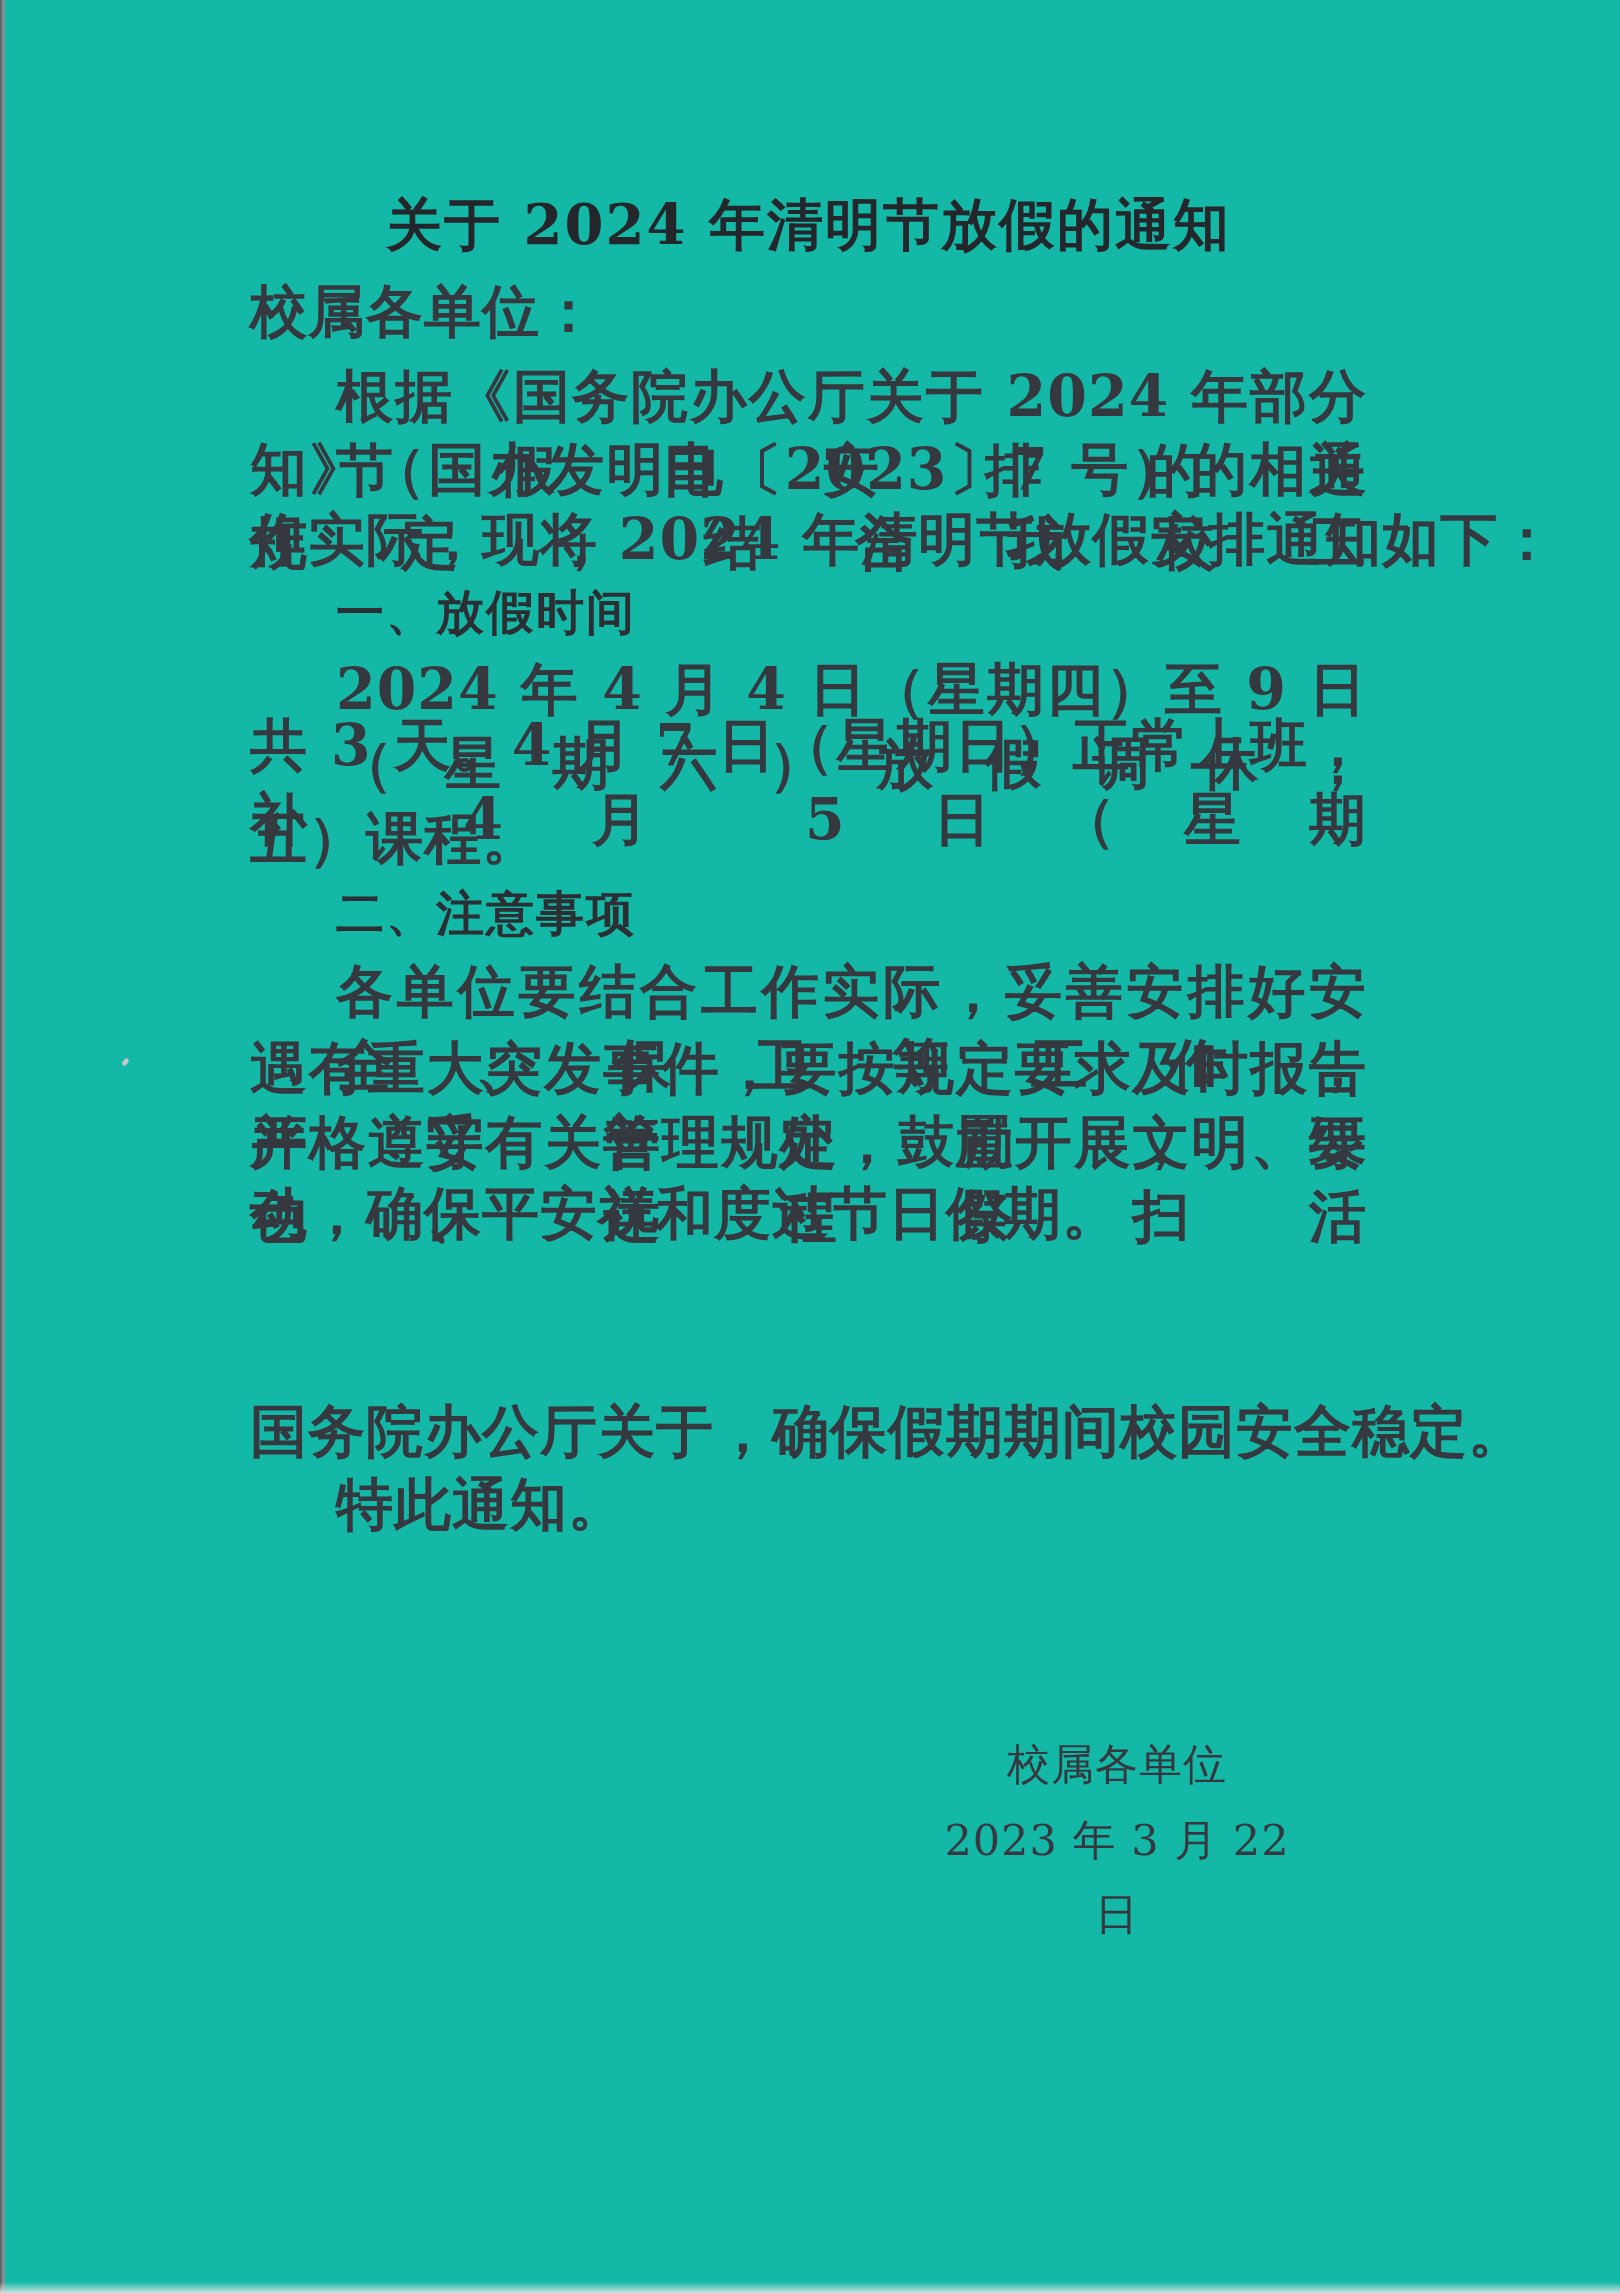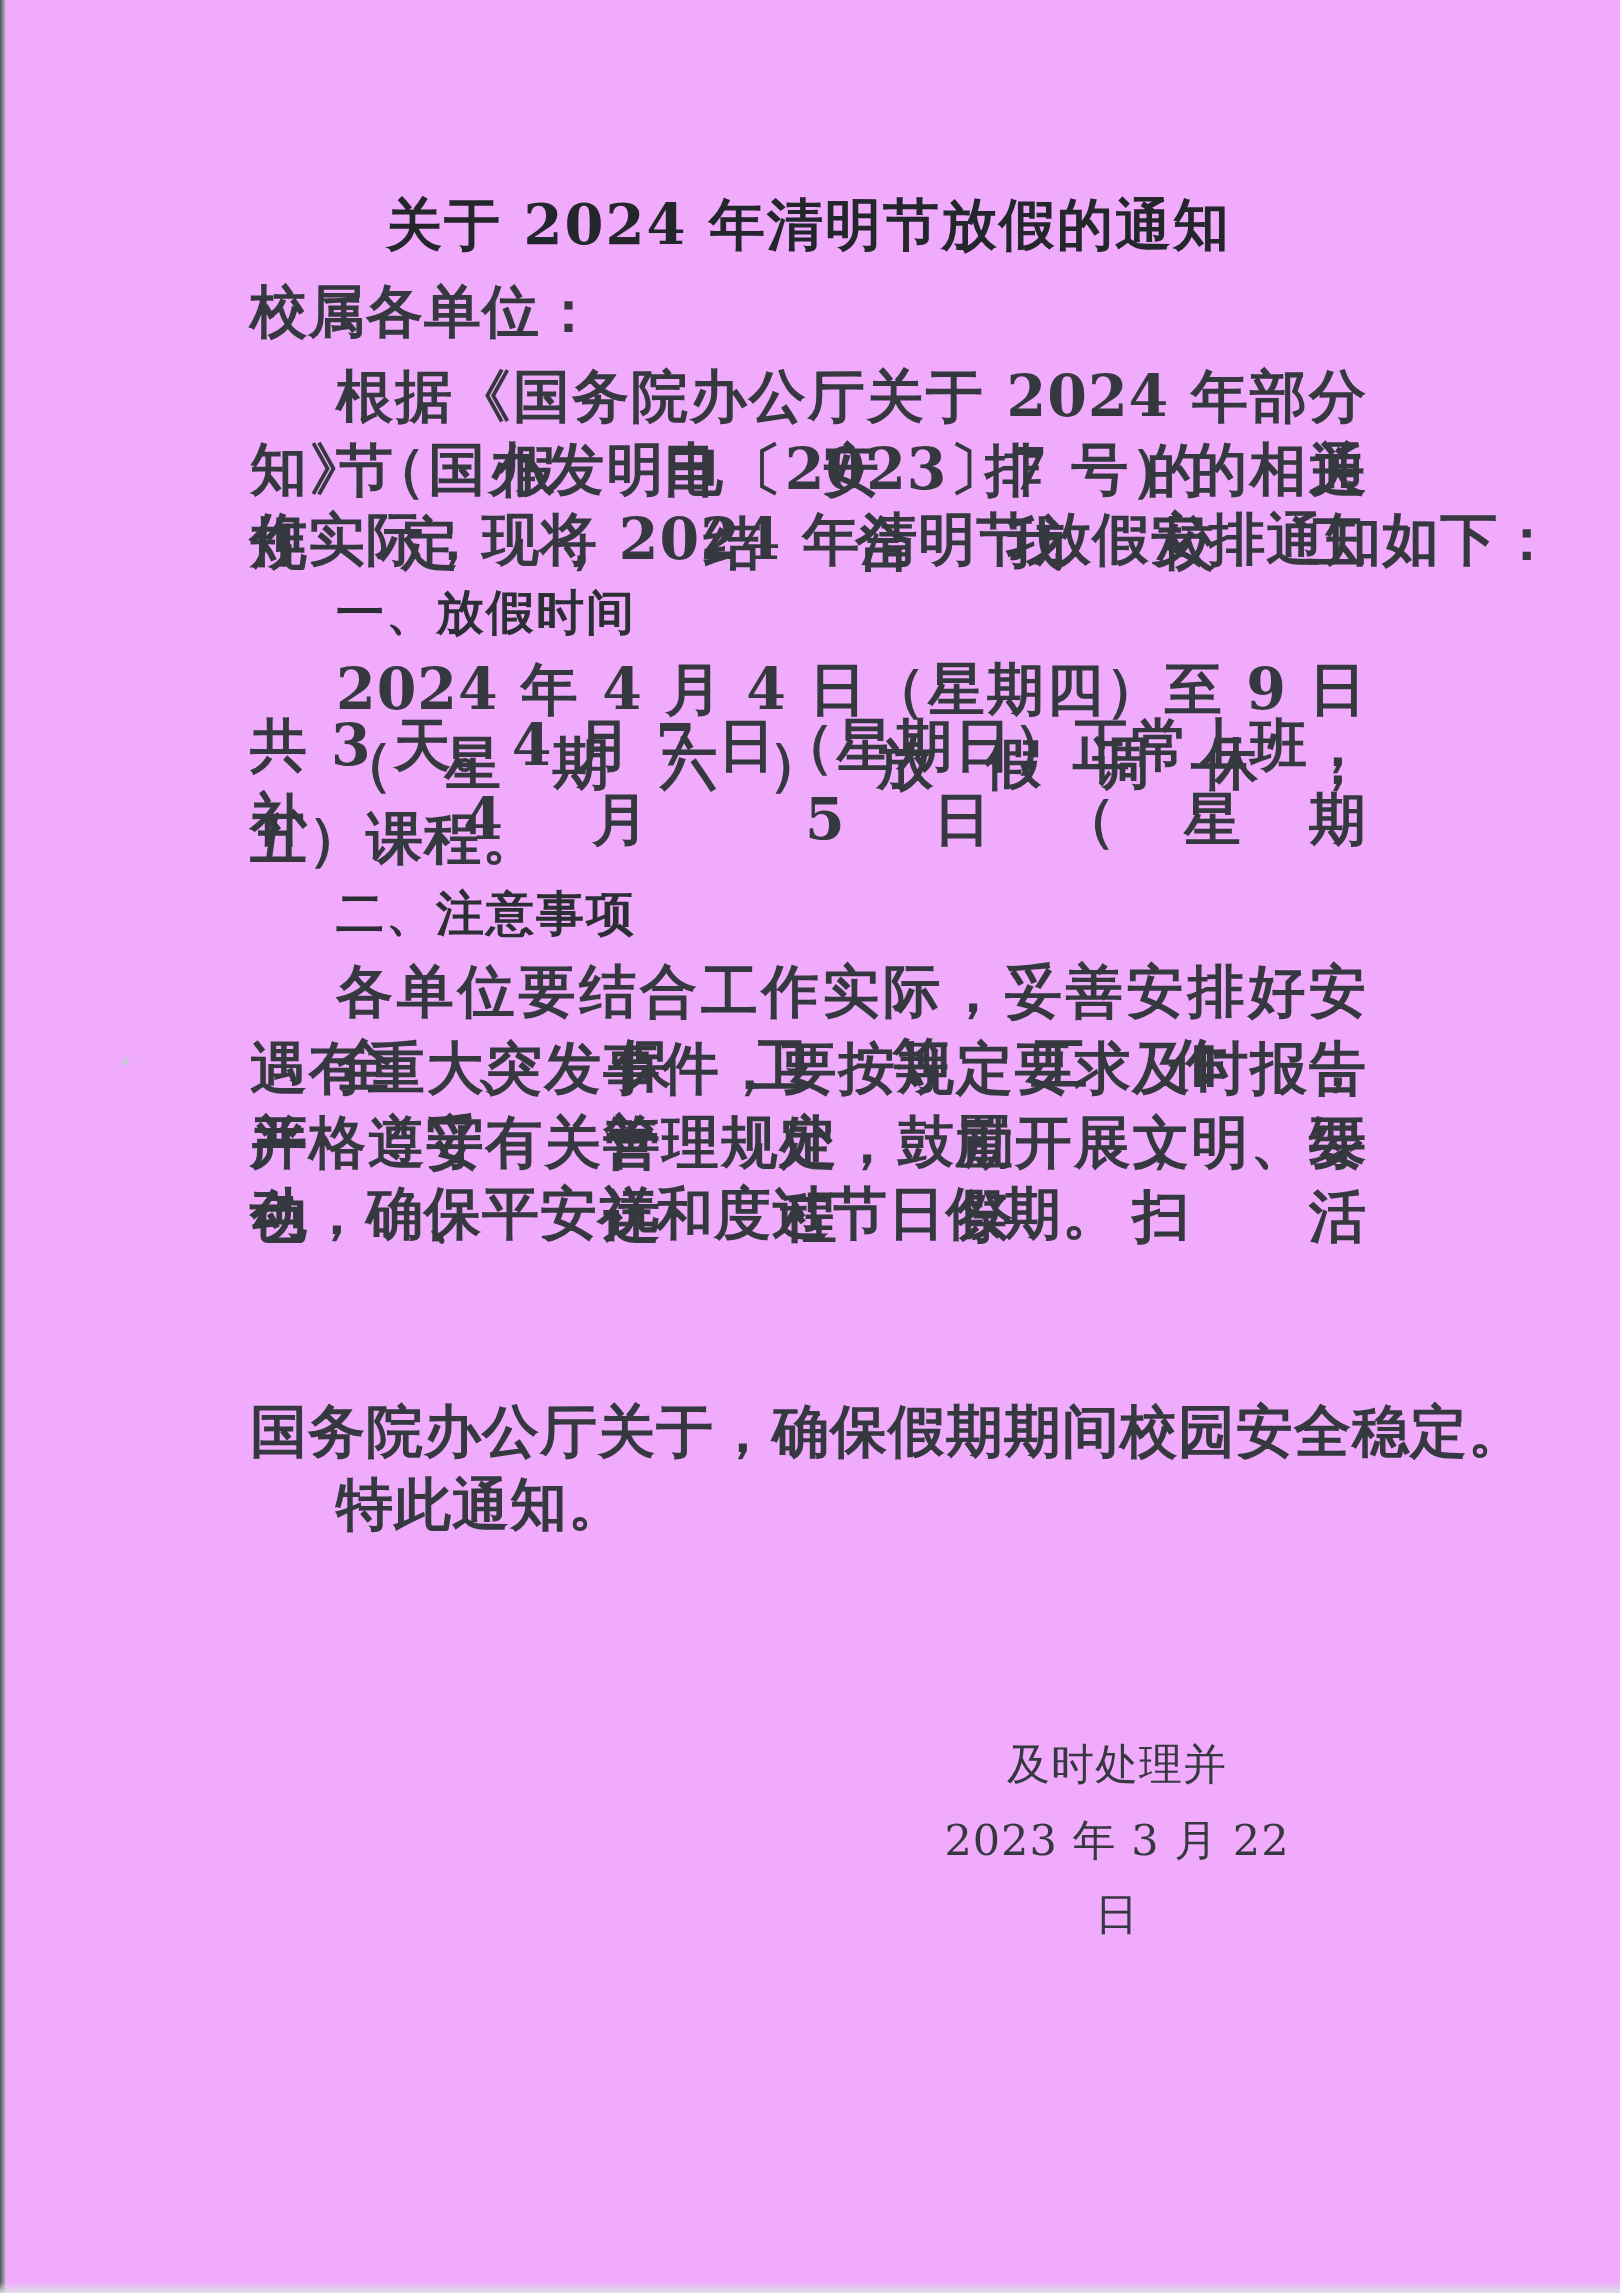--- a/index.html
+++ b/index.html
@@ -1,21 +1,21 @@
 <!DOCTYPE html>
 <html><head>
 <meta charset="utf-8">
 <style>
   html, body { margin: 0; padding: 0; background: #9aa0a6; }
   .page {
     position: relative;
     width: 1620px;
     height: 2294px;
     margin: 0 auto;
-    background: #f0abfc;
+    background: #14b8a6;
     overflow: hidden;
     font-family: "DejaVu Serif", serif;
     color: #35393f;
   }
   .title {
     position: absolute;
     top: 185px;
     left: 250px;
     width: 1117px;
     height: 78px;
@@ -102,17 +102,17 @@
   <div class="line fill" style="top:708px">共 3 天。4 月 7 日（星期日）正常上班，补 4 月 5 日（星期</div>
   <div class="line" style="top:801px">五）课程。</div>
   <div class="line ind heading" style="top:876px">二、注意事项</div>
   <div class="line ind fill" style="top:954px">各单位要结合工作实际，妥善安排好安全、保卫等工作，</div>
   <div class="line fill" style="top:1031px">遇有重大突发事件，要按规定要求及时报告并妥善处置，要</div>
   <div class="line fill" style="top:1105px">严格遵守有关管理规定，鼓励开展文明、绿色、远程祭扫活</div>
   <div class="line" style="top:1176px">动，确保平安祥和度过节日假期。</div>
   <div class="line" style="top:1394px">国务院办公厅关于，确保假期期间校园安全稳定。</div>
   <div class="line ind" style="top:1467px">特此通知。</div>
 
-  <div class="sig" style="top:1727px">及时处理并</div>
+  <div class="sig" style="top:1727px">校属各单位</div>
   <div class="sig" style="top:1803px">2023 年 3 月 22 日</div>
 
 </div>
 
 
 </body></html>

